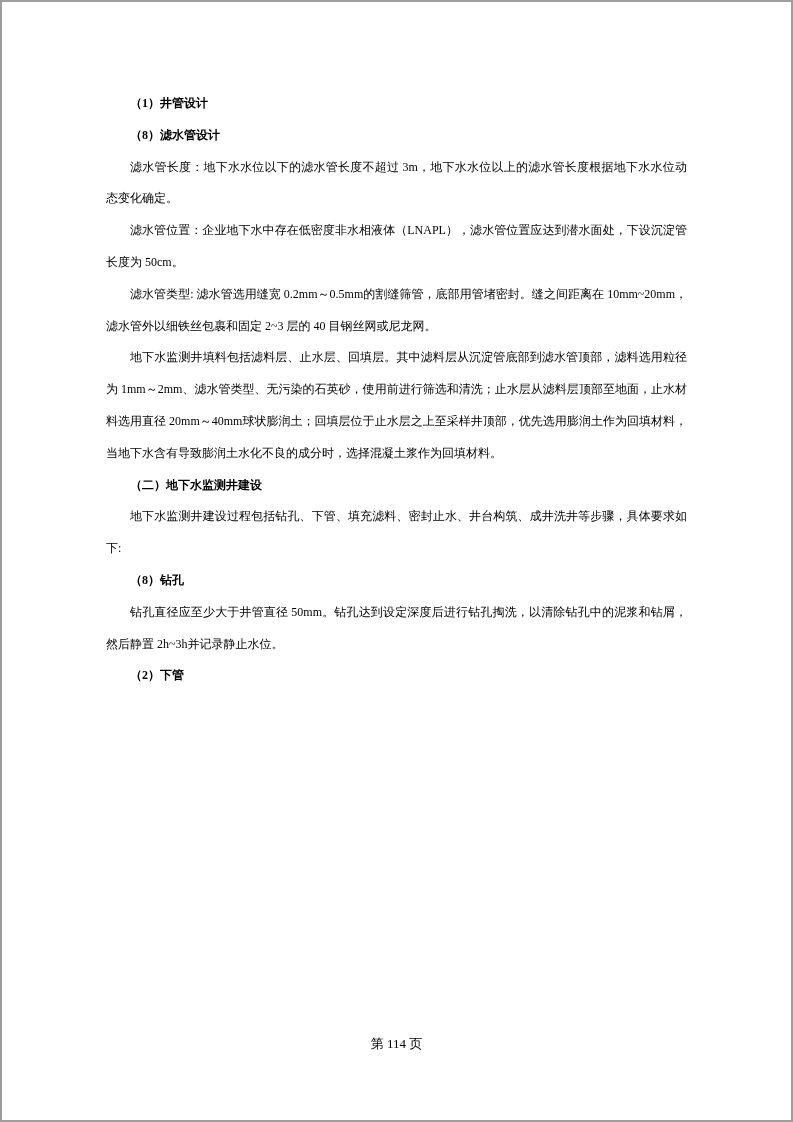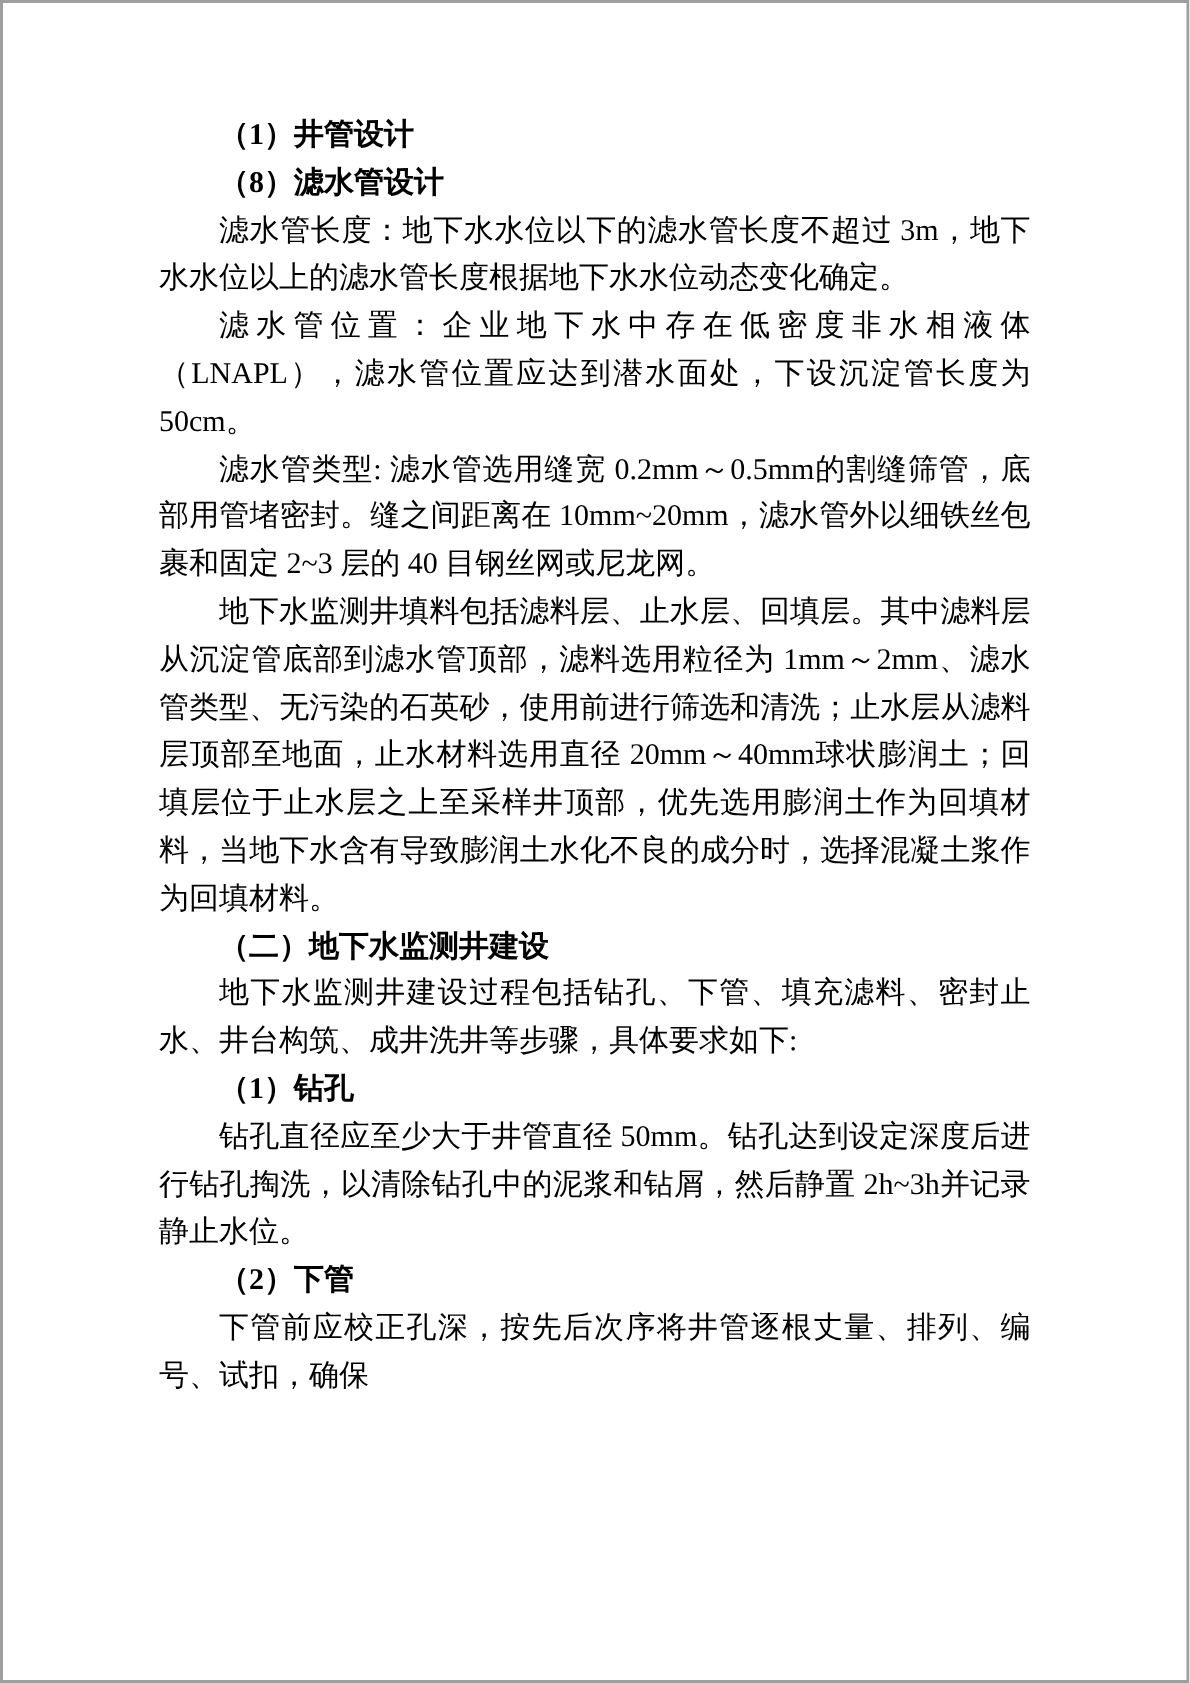--- a/index.html
+++ b/index.html
@@ -15,22 +15,22 @@
     background: #ffffff;
     border: 2px solid #9e9e9e;
     overflow: hidden;
     font-family: "Liberation Serif", "DejaVu Serif", serif;
     color: #000000;
   }
   .doc-body {
     position: absolute;
     left: 104px;
     right: 104px;
-    top: 73px;
-    font-size: 20px;
+    top: 86px;
+    font-size: 12px;
     line-height: 31.8px;
     text-align: justify;
   }
   .doc-body p {
     margin: 0;
     padding: 0;
     text-indent: 2em;
   }
   .doc-body p.heading {
     font-weight: 700;
@@ -53,18 +53,18 @@
 <div class="page">
   <div class="doc-body" id="doc-body">
       <p class="heading">（1）井管设计</p>
       <p class="heading">（8）滤水管设计</p>
       <p class="para">滤水管长度：地下水水位以下的滤水管长度不超过 3m，地下水水位以上的滤水管长度根据地下水水位动态变化确定。</p>
       <p class="para">滤水管位置：企业地下水中存在低密度非水相液体（LNAPL），滤水管位置应达到潜水面处，下设沉淀管长度为 50cm。</p>
       <p class="para">滤水管类型: 滤水管选用缝宽 0.2mm～0.5mm的割缝筛管，底部用管堵密封。缝之间距离在 10mm~20mm，滤水管外以细铁丝包裹和固定 2~3 层的 40 目钢丝网或尼龙网。</p>
       <p class="para">地下水监测井填料包括滤料层、止水层、回填层。其中滤料层从沉淀管底部到滤水管顶部，滤料选用粒径为 1mm～2mm、滤水管类型、无污染的石英砂，使用前进行筛选和清洗；止水层从滤料层顶部至地面，止水材料选用直径 20mm～40mm球状膨润土；回填层位于止水层之上至采样井顶部，优先选用膨润土作为回填材料，当地下水含有导致膨润土水化不良的成分时，选择混凝土浆作为回填材料。</p>
       <p class="heading">（二）地下水监测井建设</p>
       <p class="para">地下水监测井建设过程包括钻孔、下管、填充滤料、密封止水、井台构筑、成井洗井等步骤，具体要求如下:</p>
-      <p class="heading">（1）钻孔</p>
+      <p class="heading">（8）钻孔</p>
       <p class="para">钻孔直径应至少大于井管直径 50mm。钻孔达到设定深度后进行钻孔掏洗，以清除钻孔中的泥浆和钻屑，然后静置 2h~3h并记录静止水位。</p>
       <p class="heading">（2）下管</p>
-      <p class="para">下管前应校正孔深，按先后次序将井管逐根丈量、排列、编号、试扣，确保</p>
     </div>
+  <div class="page-footer">第 114 页</div>
 </div>
 
 </body></html>

